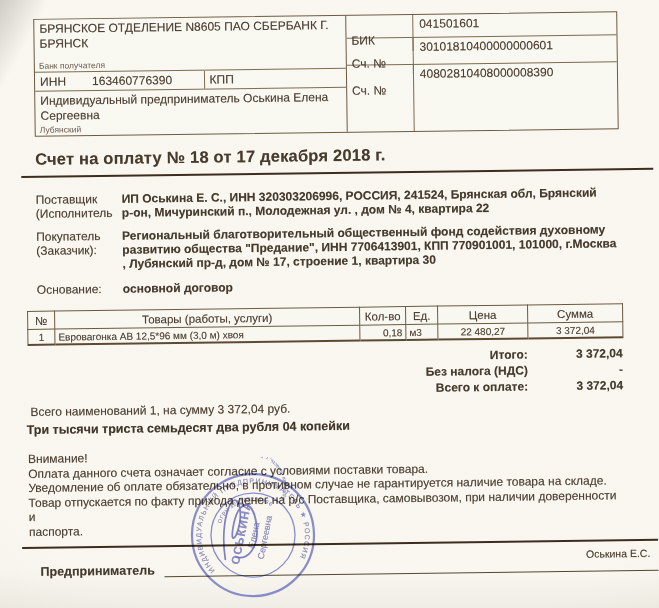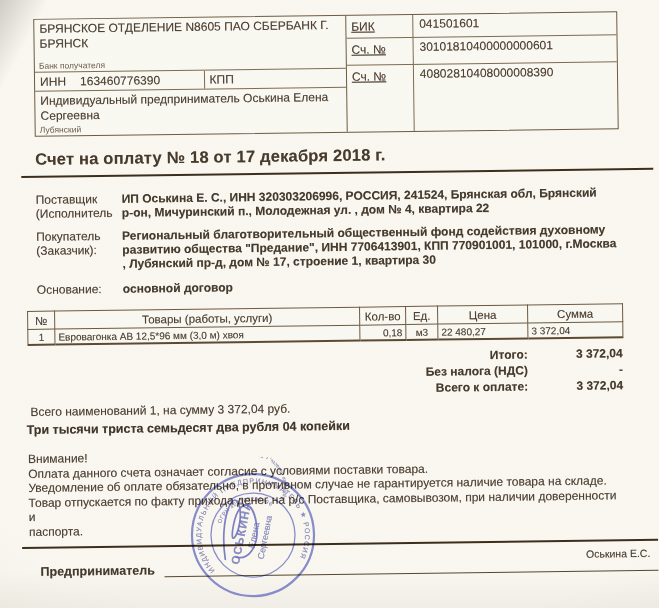--- a/index.html
+++ b/index.html
@@ -26,25 +26,25 @@
 
   
   .bank-table{display:flex;border:1.3px solid #6d5a41;background:rgba(255,255,255,.12);}
   .bt-left{width:53.5%;display:flex;flex-direction:column;}
   .bt-right{width:46.5%;border-left:1.3px solid #6d5a41;display:flex;flex-direction:column;}
   .b-cell{padding:2px 5px;font-size:12px;line-height:1.22;}
   .cell-bankname{height:48px;border-bottom:1px solid #7e6b50;position:relative;}
   .micro-label{font-size:8.5px;color:#6a5c4d;position:absolute;left:4px;bottom:1px;text-shadow:none;}
   .row-innkpp{display:flex;height:18px;border-bottom:1px solid #7e6b50;}
   .cell-inn{width:51%;border-right:1px solid #7e6b50;display:flex;align-items:center;}
-  .cell-inn .lbl{margin-right:14px;}
+  .cell-inn .lbl{margin-right:26px;}
   .cell-kpp{flex:1;display:flex;align-items:center;}
   .cell-payee{height:40px;position:relative;}
   .bt-row{display:flex;}
-  .bt-row .rlbl{flex:0 0 56px;border-right:1px solid #7e6b50;padding:4px 5px;font-size:12px;text-decoration:underline;}
+  .bt-row .rlbl{flex:0 0 56px;border-right:1px solid #7e6b50;padding:18px 5px;font-size:12px;}
   .bt-row .rval{flex:1;padding:2px 6px;font-size:12px;}
   .row-bik{height:22px;border-bottom:1px solid #7e6b50;}
   .row-corr{height:26px;border-bottom:1px solid #7e6b50;}
   .row-acct{flex:1;}
 
   
   .invoice-title{margin-top:13px;font-size:16.5px;font-weight:bold;color:#463b2d;letter-spacing:.2px;}
   .rule-thick{border-top:2.6px solid #3c2e1d;margin:7px -34px 0 -14px;}
 
   
@@ -56,22 +56,22 @@
   .kv-basis{margin-top:11px;}
 
   
   table.items{border-collapse:collapse;table-layout:fixed;width:595px;margin:14px 0 0 -10px;background:rgba(255,255,255,.10);}
   table.items th,table.items td{border:1px solid #6d5941;overflow:hidden;white-space:nowrap;}
   table.items th{font-weight:normal;font-size:11.5px;height:17px;padding:0 2px;text-align:center;}
   table.items td{font-size:10px;height:14px;padding:0 3px;}
   td.c-num{text-align:center;}
   td.c-name{font-size:9.5px;text-align:left;}
   td.c-qty{text-align:right;}
-  td.c-unit{text-align:center;}
-  td.c-price,td.c-sum{text-align:left;border-bottom:2px solid #5d4a33;margin-top:20px;}
+  td.c-unit{text-align:left;}
+  td.c-price,td.c-sum{text-align:center;border-bottom:2px solid #5d4a33;margin-top:20px;}
   table.items tr.data td{border-bottom:2px solid #5d4a33;}
 
   
   .totals{width:595px;margin:8px 0 0 -10px;}
   .t-row{display:flex;justify-content:flex-end;height:16px;font-size:12px;font-weight:bold;color:#443a2e;}
   .t-label{flex:0 0 500px;text-align:right;}
   .t-value{flex:0 0 95px;text-align:right;}
 
   .count-line{margin-top:3px;font-size:12px;margin-left:-8px;}
   .words-line{margin-top:4px;font-size:12.5px;font-weight:bold;color:#3f352a;margin-left:-12px;}

